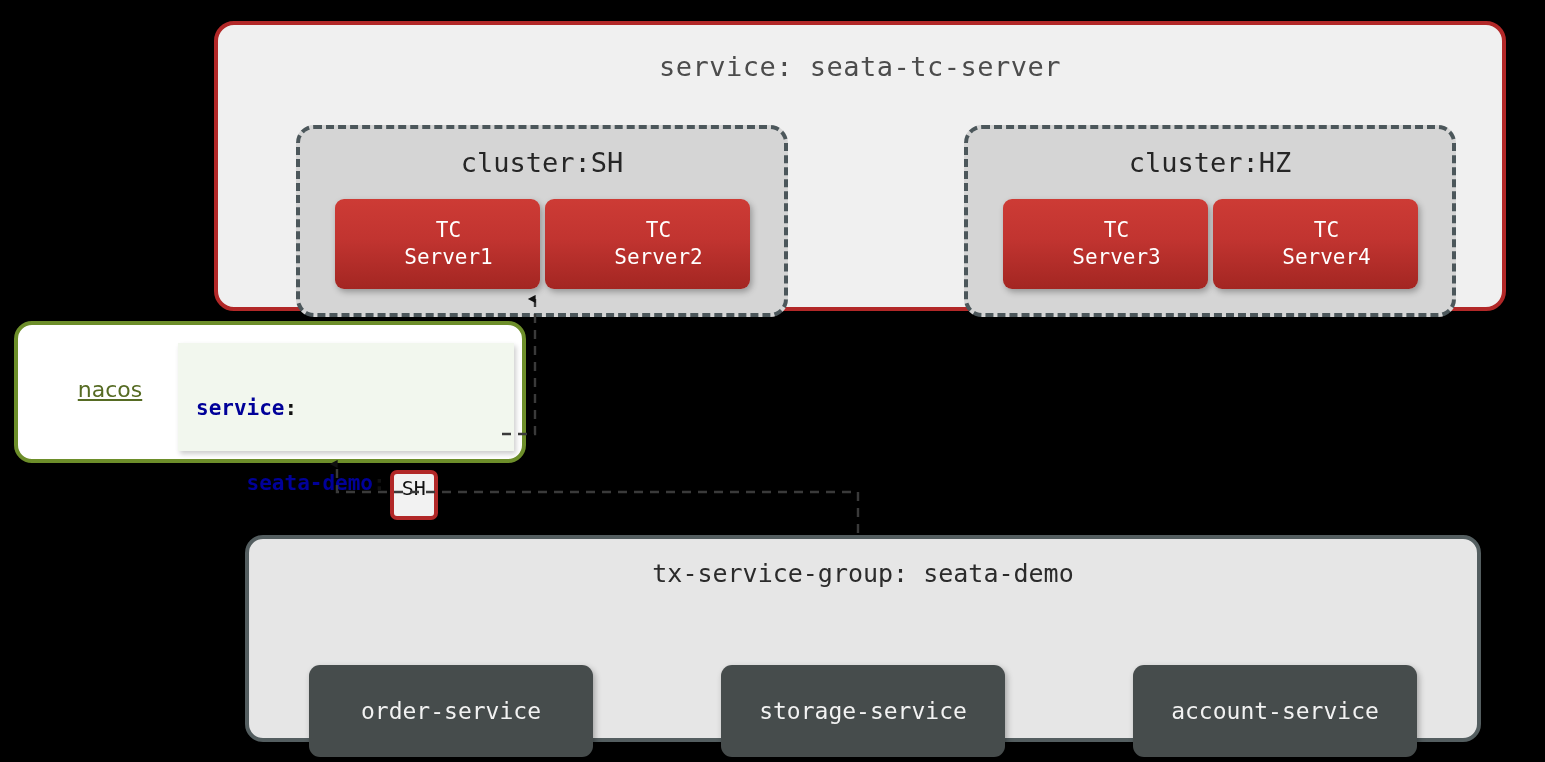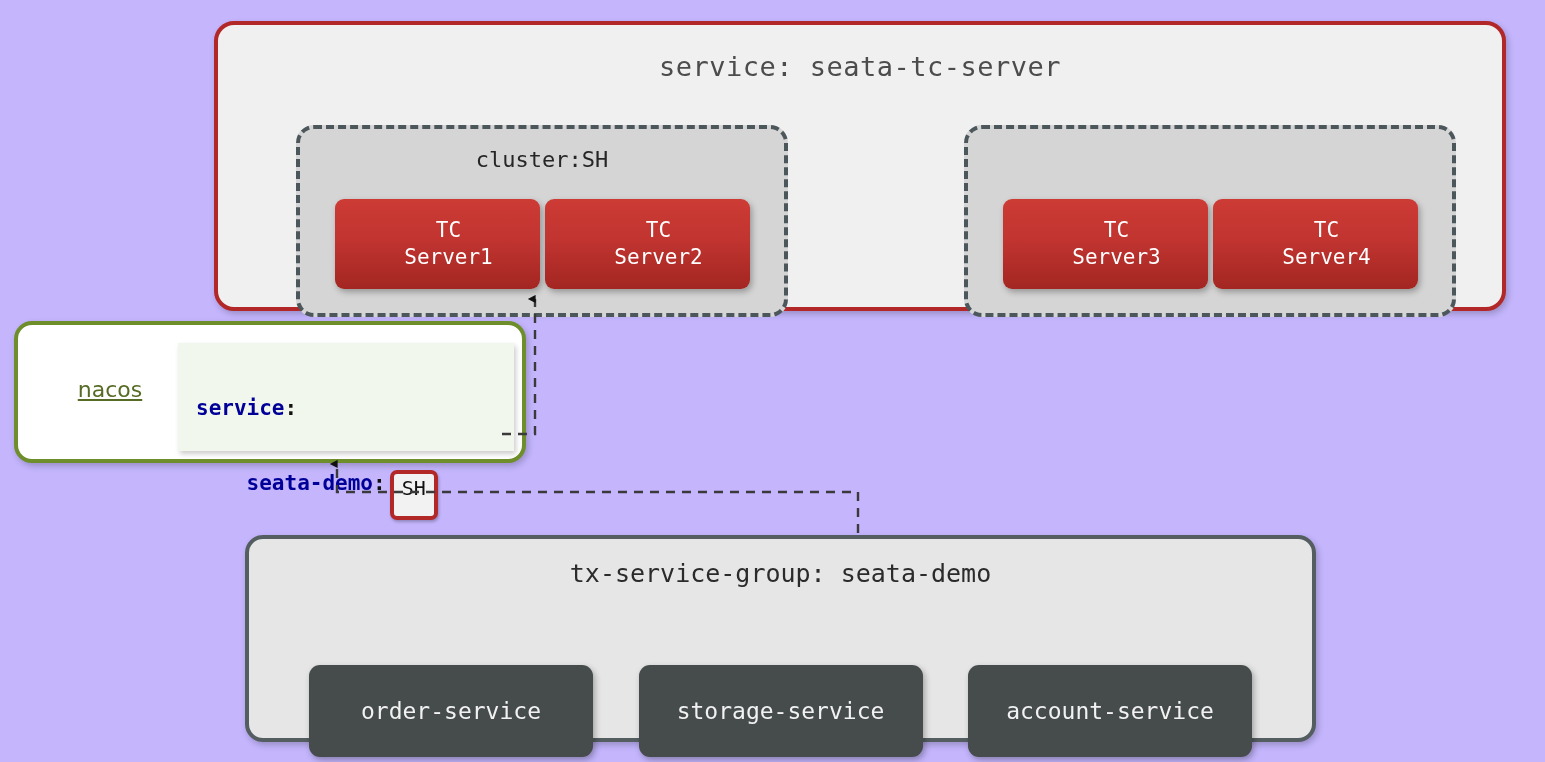--- a/index.html
+++ b/index.html
@@ -8,21 +8,21 @@
     padding: 0;
     background: #ffffff;
   }
   body {
     font-family: "DejaVu Sans Mono", monospace;
   }
   #canvas {
     position: relative;
     width: 1545px;
     height: 762px;
-    background: #c4b5fd;
+    background: #000000;
     overflow: hidden;
   }
 
   
   .box {
     position: absolute;
     box-sizing: border-box;
   }
 
   
@@ -59,21 +59,21 @@
     border-radius: 18px;
     background: #d5d5d5;
   }
   .cluster-sh { left: 78px; }
   .cluster-hz { left: 746px; }
   .cluster-title {
     position: absolute;
     left: 0; right: 0;
     top: 18px;
     text-align: center;
-    font-size: 22px;
+    font-size: 27px;
     color: #262626;
     white-space: nowrap;
   }
 
   
   .tc-row {
     position: absolute;
     left: 32px;
     right: 32px;
     top: 70px;
@@ -155,21 +155,21 @@
     padding: 4px 8px 18px 8px;
     vertical-align: -5px;
     margin-left: 4px;
     box-shadow: 1px 2px 3px rgba(0,0,0,0.25);
   }
 
   
   .group-box {
     left: 245px;
     top: 535px;
-    width: 1071px;
+    width: 1236px;
     height: 207px;
     border: 4px solid #545e60;
     border-radius: 18px;
     background: #e6e6e6;
     box-shadow: 2px 3px 6px rgba(0,0,0,0.22);
   }
   .group-title {
     position: absolute;
     left: 0; right: 0;
     top: 20px;
@@ -228,20 +228,21 @@
           <span class="l2">Server1</span>
         </div>
         <div class="tc-chip">
           <span class="l1">TC</span>
           <span class="l2">Server2</span>
         </div>
       </div>
     </div>
 
     <div class="cluster-box cluster-hz">
+      <div class="cluster-title">cluster:HZ</div>
       <div class="tc-row">
         <div class="tc-chip">
           <span class="l1">TC</span>
           <span class="l2">Server3</span>
         </div>
         <div class="tc-chip">
           <span class="l1">TC</span>
           <span class="l2">Server4</span>
         </div>
       </div>

